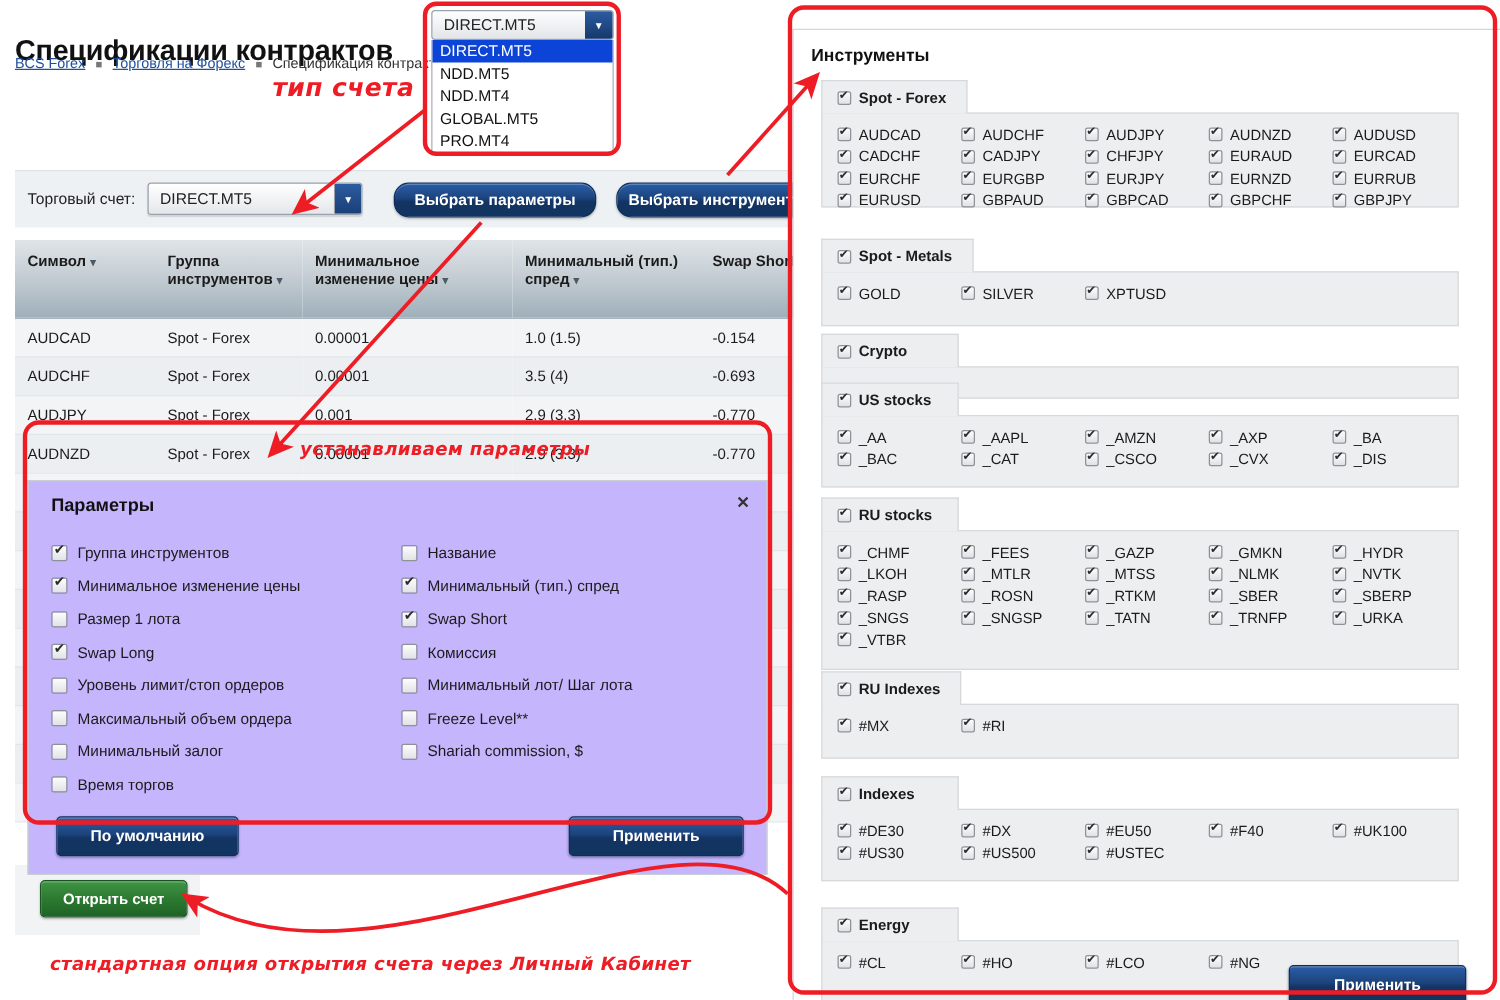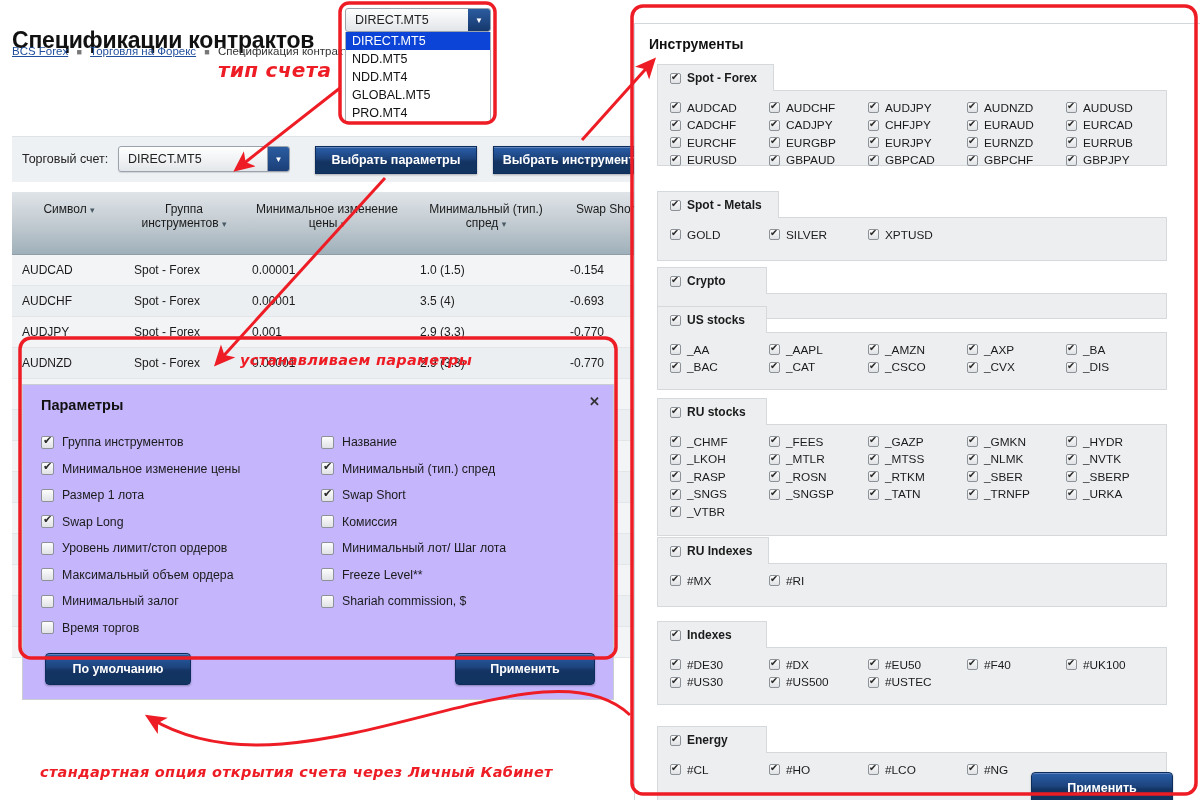--- a/index.html
+++ b/index.html
@@ -39,36 +39,36 @@
   }
   .sel-box .sel-val { padding-left:9px; font-size:12.5px; color:#222; flex:1; }
   .sel-box .sel-arrow {
     width:22px; align-self:stretch; background:linear-gradient(#2b5ca0,#1b3f78);
     border-left:1px solid #9aa3ad; border-radius:0 2px 2px 0;
     color:#fff; font-size:8px; display:flex; align-items:center; justify-content:center;
   }
   #account-select { left:118px; top:146px; width:172px; }
 
   .nav-btn {
-    position:absolute; height:28px; border:1px solid #0d2e5c; border-radius:0;
+    position:absolute; height:28px; border:1px solid #0d2e5c; border-radius:12px;
     background:linear-gradient(#2a5ea8 0%, #1c437c 45%, #143463 55%, #10345f 100%);
     color:#fff; font-size:12.5px; font-weight:bold; display:flex;
     align-items:center; justify-content:center;
     box-shadow:inset 0 1px 0 rgba(255,255,255,.25), 0 1px 2px rgba(0,0,0,.3);
     cursor:pointer; padding:0 12px; white-space:nowrap;
   }
   #btn-params { left:315px; top:146px; width:162px; }
   #btn-instruments { left:493px; top:146px; width:162px; }
 
   
   #spec-table { position:absolute; left:12px; top:192px; width:640px; }
   #spec-table table { border-collapse:collapse; width:640px; table-layout:fixed; }
   #spec-table thead th {
     background:linear-gradient(#dfe4e8 0%, #c6ced4 45%, #9fb0ba 100%);
-    color:#1b1b1b; font-size:12px; font-weight:normal; text-align:center;
+    color:#1b1b1b; font-size:12px; font-weight:bold; text-align:left;
     padding:10px 8px 10px 10px; vertical-align:top; height:62px;
     border-bottom:1px solid #8e9da6;
   }
   #spec-table thead th .sortcaret { color:#4b5b66; font-size:9px; }
   #spec-table tbody td {
     font-size:12px; color:#1b1b1b; padding:8px 8px 8px 10px;
     border-bottom:1px solid #e2e6e9; background:#f2f4f6; height:30px;
   }
   #spec-table tbody tr:nth-child(even) td { background:#eceff1; }
   .col-a{width:112px;} .col-b{width:118px;} .col-c{width:168px;} .col-d{width:150px;} .col-e{width:92px;}
@@ -317,20 +317,23 @@
             <td>GBPCAD</td>
             <td>Spot - Forex</td>
             <td>0.00001</td>
             <td>6.3 (7.0)</td>
             <td>-0.308</td>
           </tr>
         </tbody>
     </table>
   </div>
 
+  <div id="open-acc-wrap">
+    <div id="btn-open-account">Открыть счет</div>
+  </div>
 </div>
 
 <div id="dropdown-open">
   <div class="dd-head">
     <span class="v">DIRECT.MT5</span>
     <span class="a">▼</span>
   </div>
   <div class="dd-list" id="dd-list">
       <div class="opt sel">DIRECT.MT5</div>
       <div class="opt">NDD.MT5</div>

